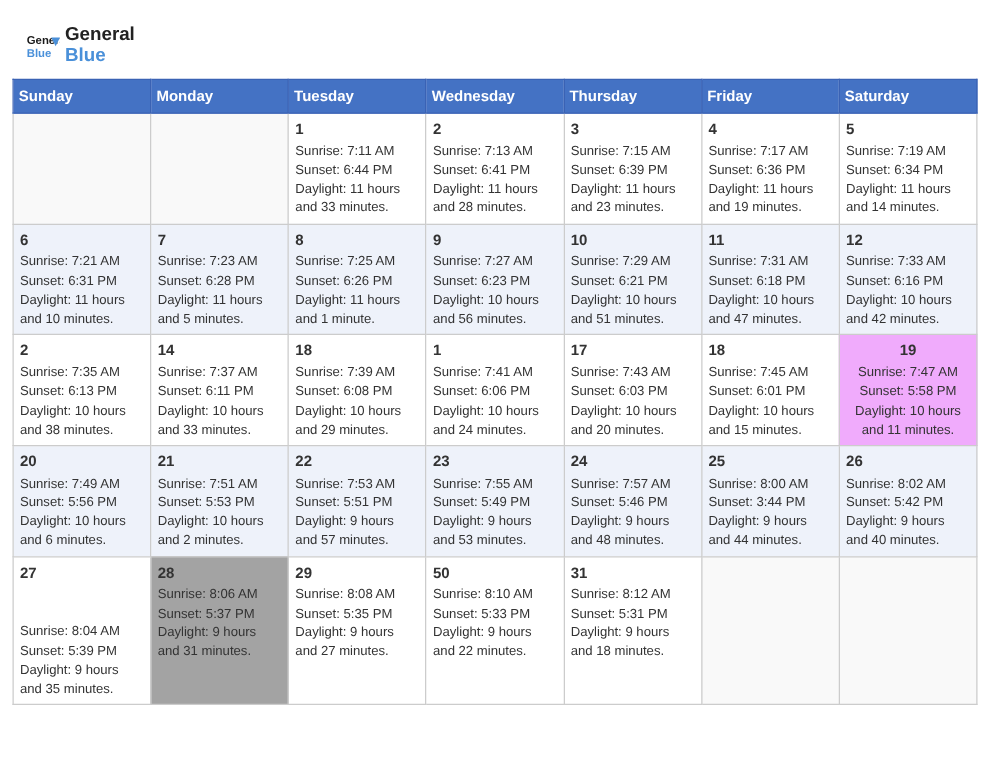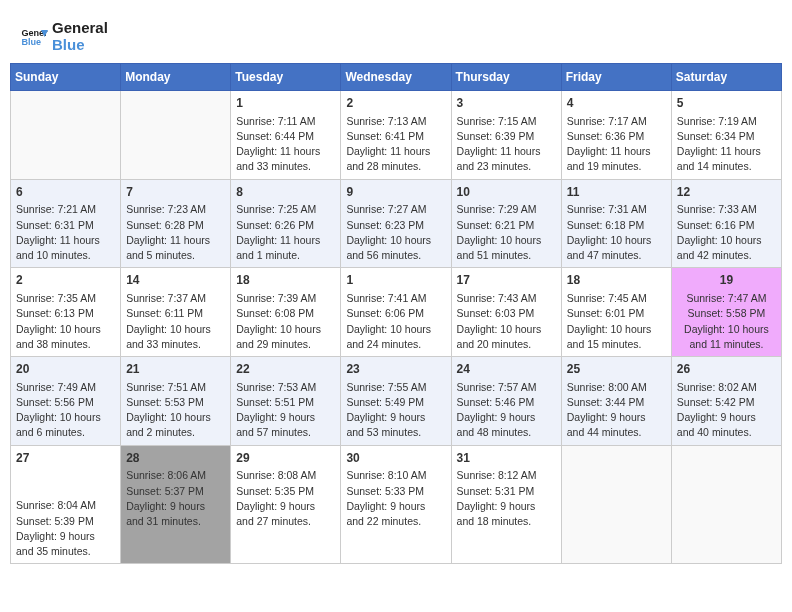--- a/index.html
+++ b/index.html
@@ -298,21 +298,21 @@
 Sunset: 5:37 PM
 Daylight: 9 hours and 31 minutes.</div>
         </td>
         <td style="background: rgb(255, 255, 255);">
           <span class="day-number">29</span>
           <div class="day-info" style="white-space: pre-line;">Sunrise: 8:08 AM
 Sunset: 5:35 PM
 Daylight: 9 hours and 27 minutes.</div>
         </td>
         <td style="background: rgb(255, 255, 255);">
-          <span class="day-number">30</span>
+          <span class="day-number">50</span>
           <div class="day-info" style="white-space: pre-line;">Sunrise: 8:10 AM
 Sunset: 5:33 PM
 Daylight: 9 hours and 22 minutes.</div>
         </td>
         <td style="background: rgb(255, 255, 255);">
           <span class="day-number">31</span>
           <div class="day-info" style="white-space: pre-line;">Sunrise: 8:12 AM
 Sunset: 5:31 PM
 Daylight: 9 hours and 18 minutes.</div>
         </td>

